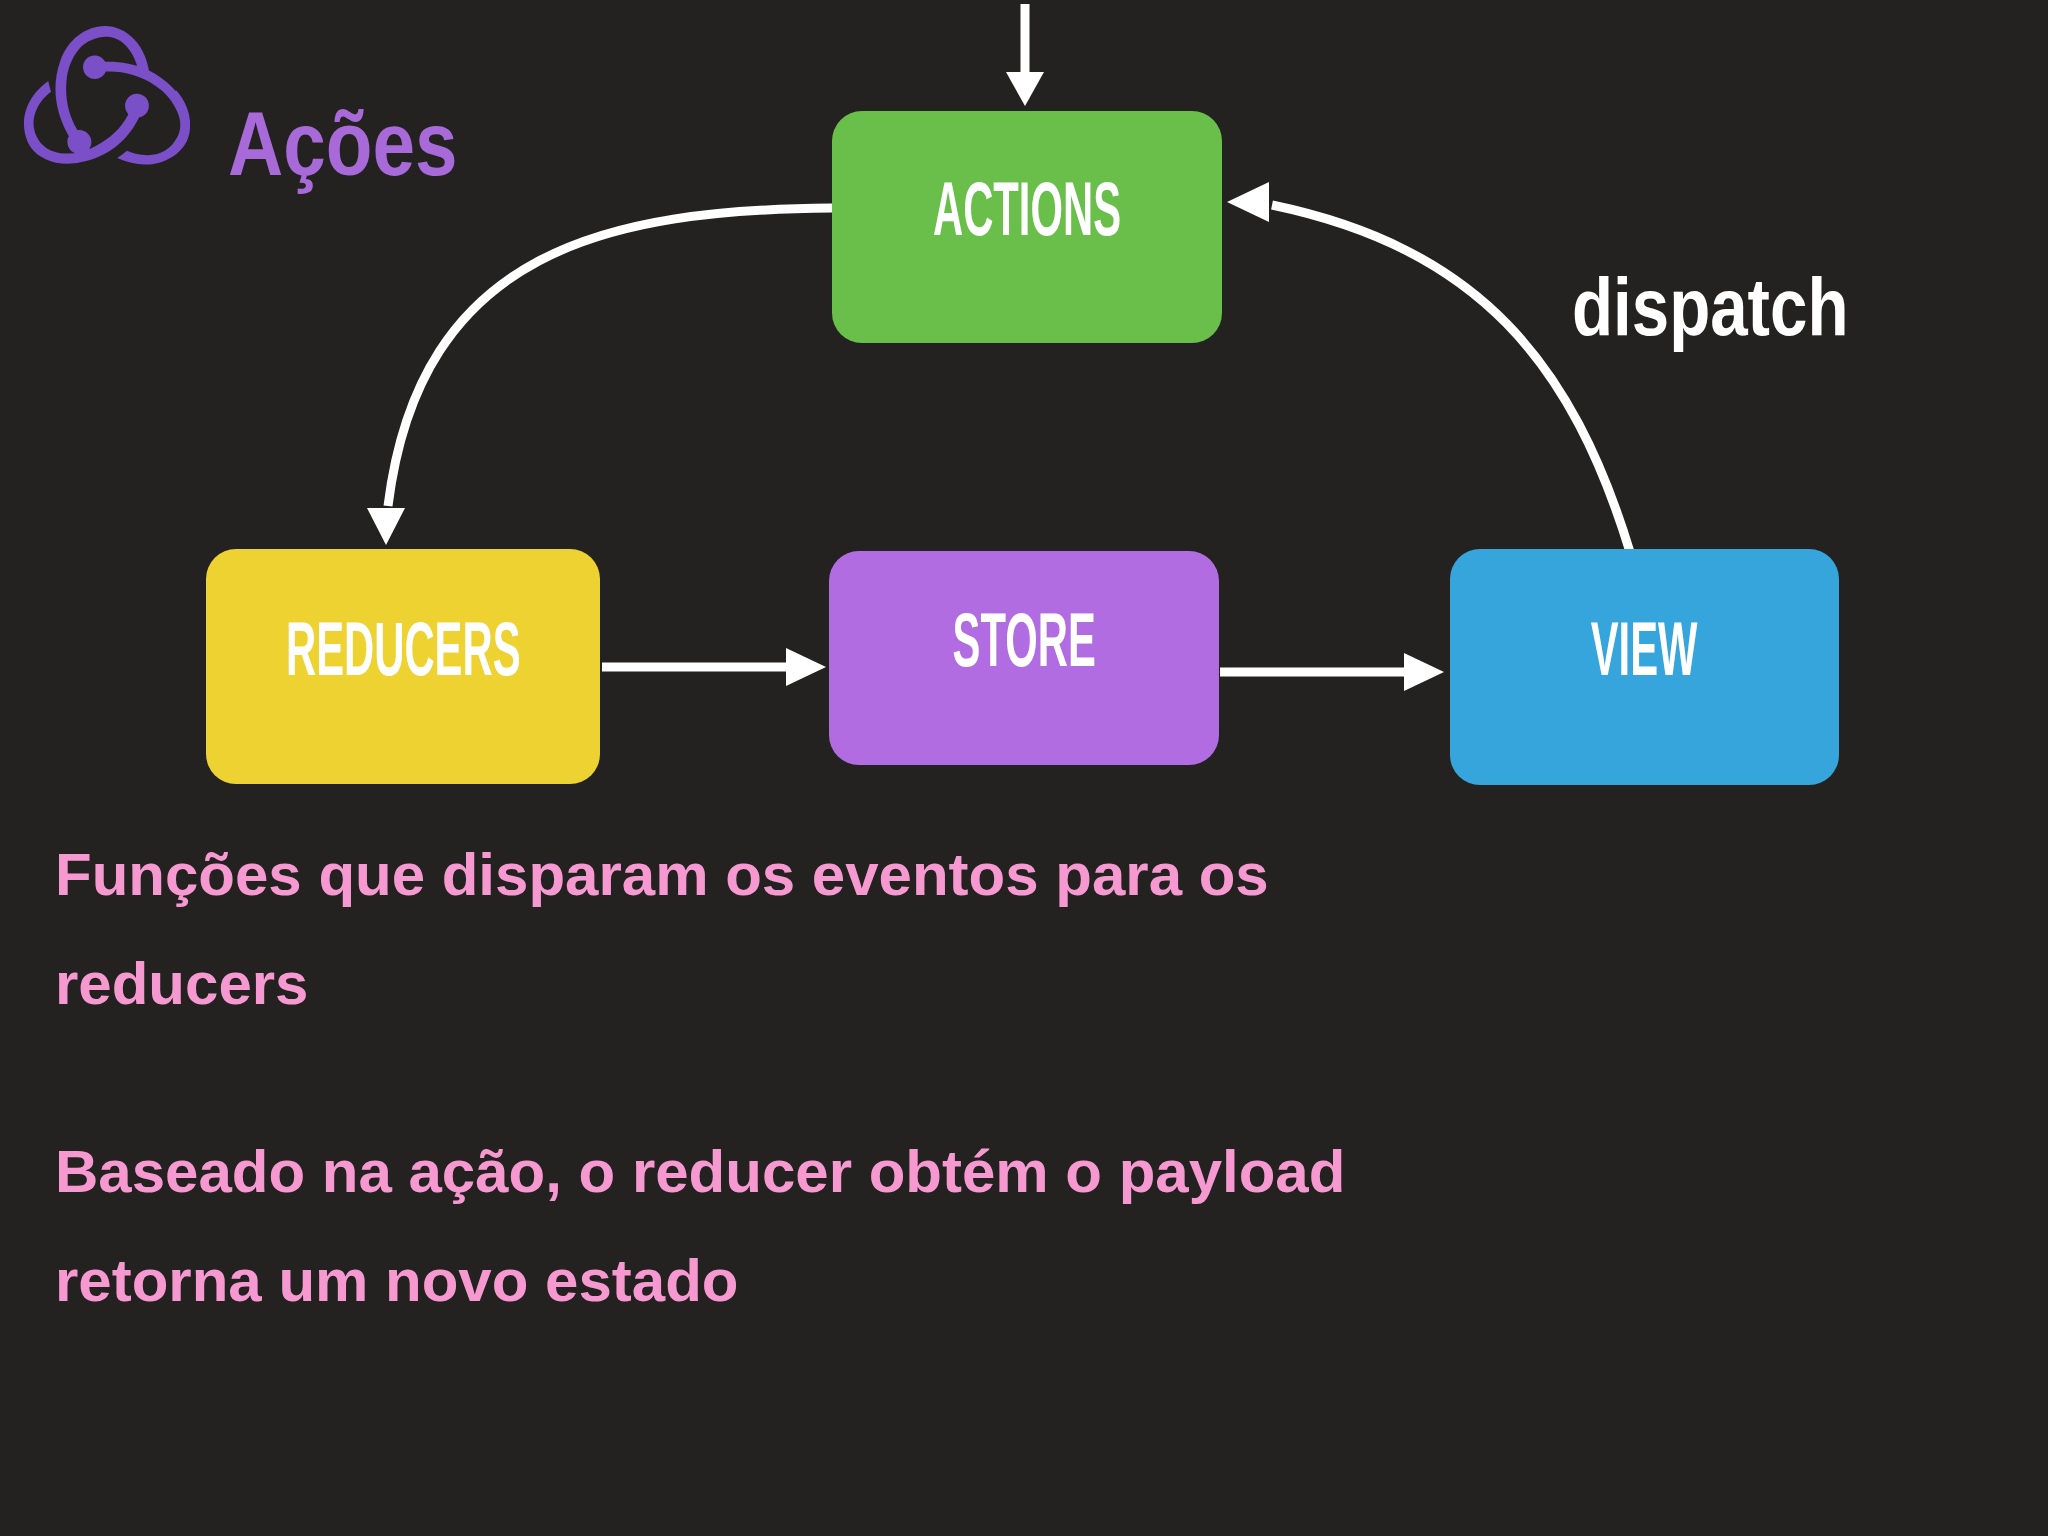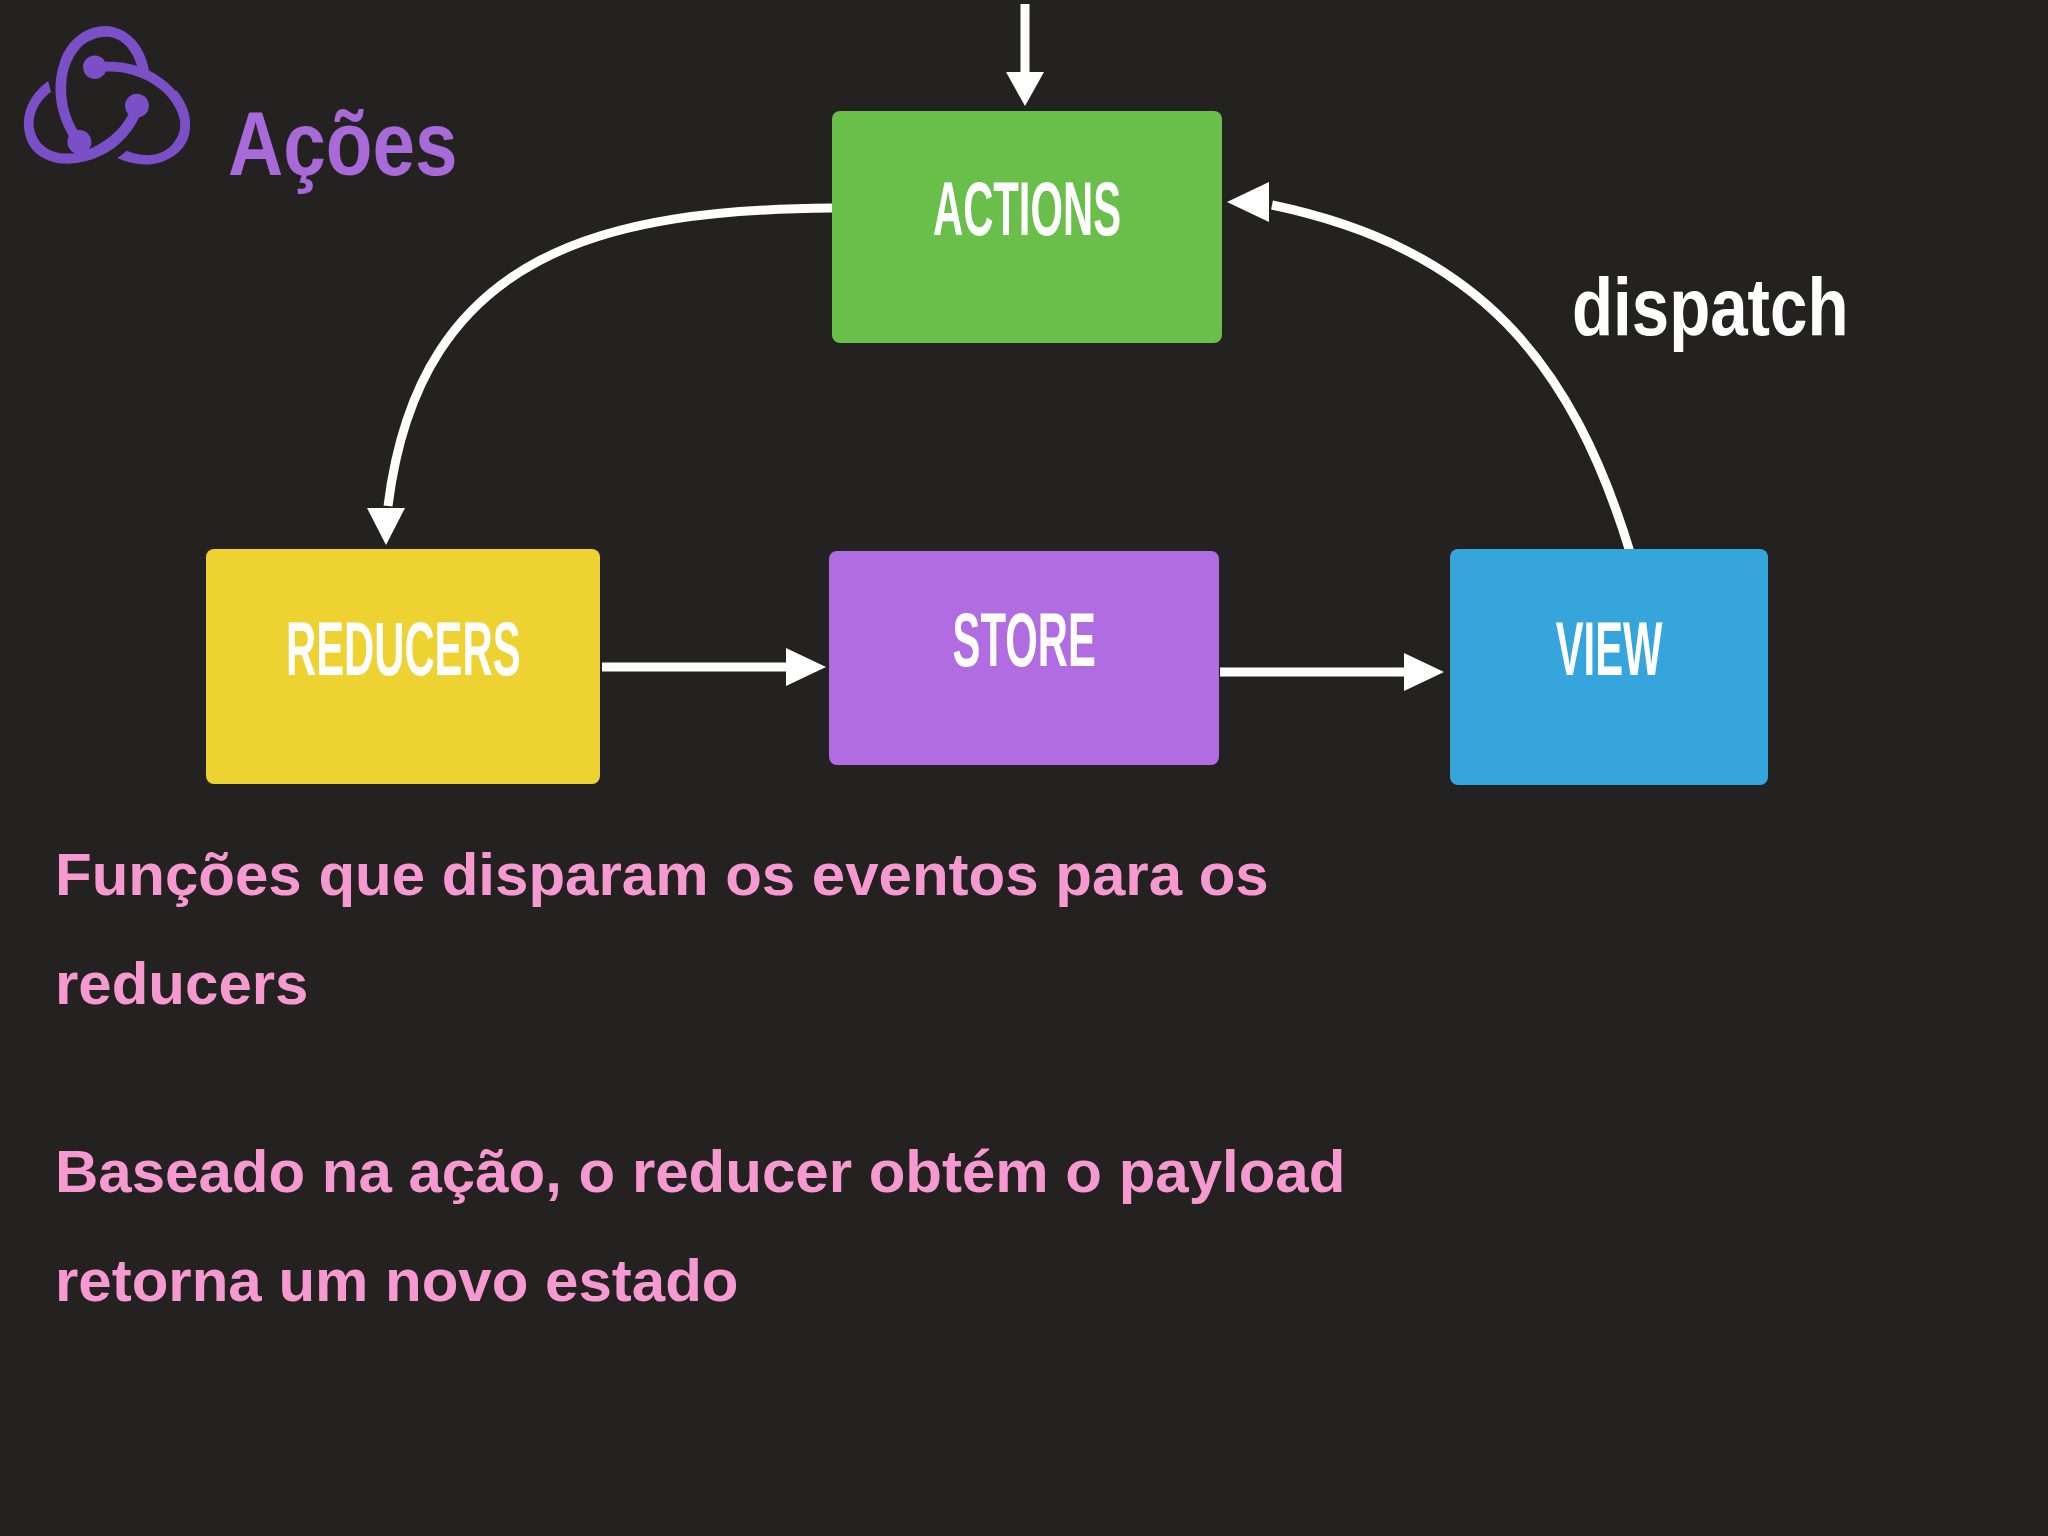--- a/index.html
+++ b/index.html
@@ -17,32 +17,32 @@
   .title{
     position:absolute;left:228px;top:39px;z-index:2;
     font-size:90px;font-weight:bold;line-height:1;
     color:#a76ad8;
     transform:scaleX(0.85);transform-origin:left top;
     white-space:nowrap;
   }
   
   .box{
     position:absolute;z-index:2;
-    border-radius:8px;
+    border-radius:30px;
     display:flex;align-items:center;justify-content:center;
   }
   .box span{
     color:#ffffff;font-weight:bold;font-size:76px;line-height:1;
     white-space:nowrap;
     transform:translateY(-18px) scaleX(0.55);
   }
   .box.actions {left:832px; top:111px; width:390px; height:232px;}
   .box.reducers{left:206px; top:549px; width:394px; height:235px;}
   .box.store   {left:829px; top:551px; width:390px; height:214px;}
-  .box.view    {left:1450px;top:549px; width:318px; height:236px;}
+  .box.view    {left:1450px;top:549px; width:389px; height:236px;}
   
   .dispatch{
     position:absolute;left:1572px;top:266px;z-index:2;
     color:#ffffff;font-weight:bold;font-size:82px;line-height:1;
     transform:scaleX(0.82);transform-origin:left top;
     white-space:nowrap;
   }
   
   .notes{position:absolute;left:55px;top:820px;width:1940px;z-index:2;}
   .notes p{

